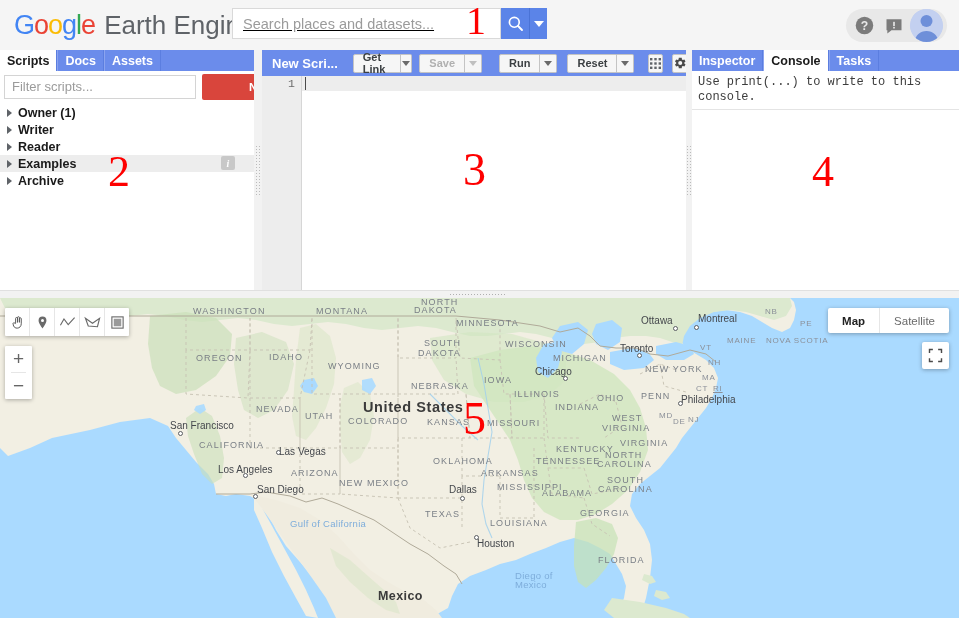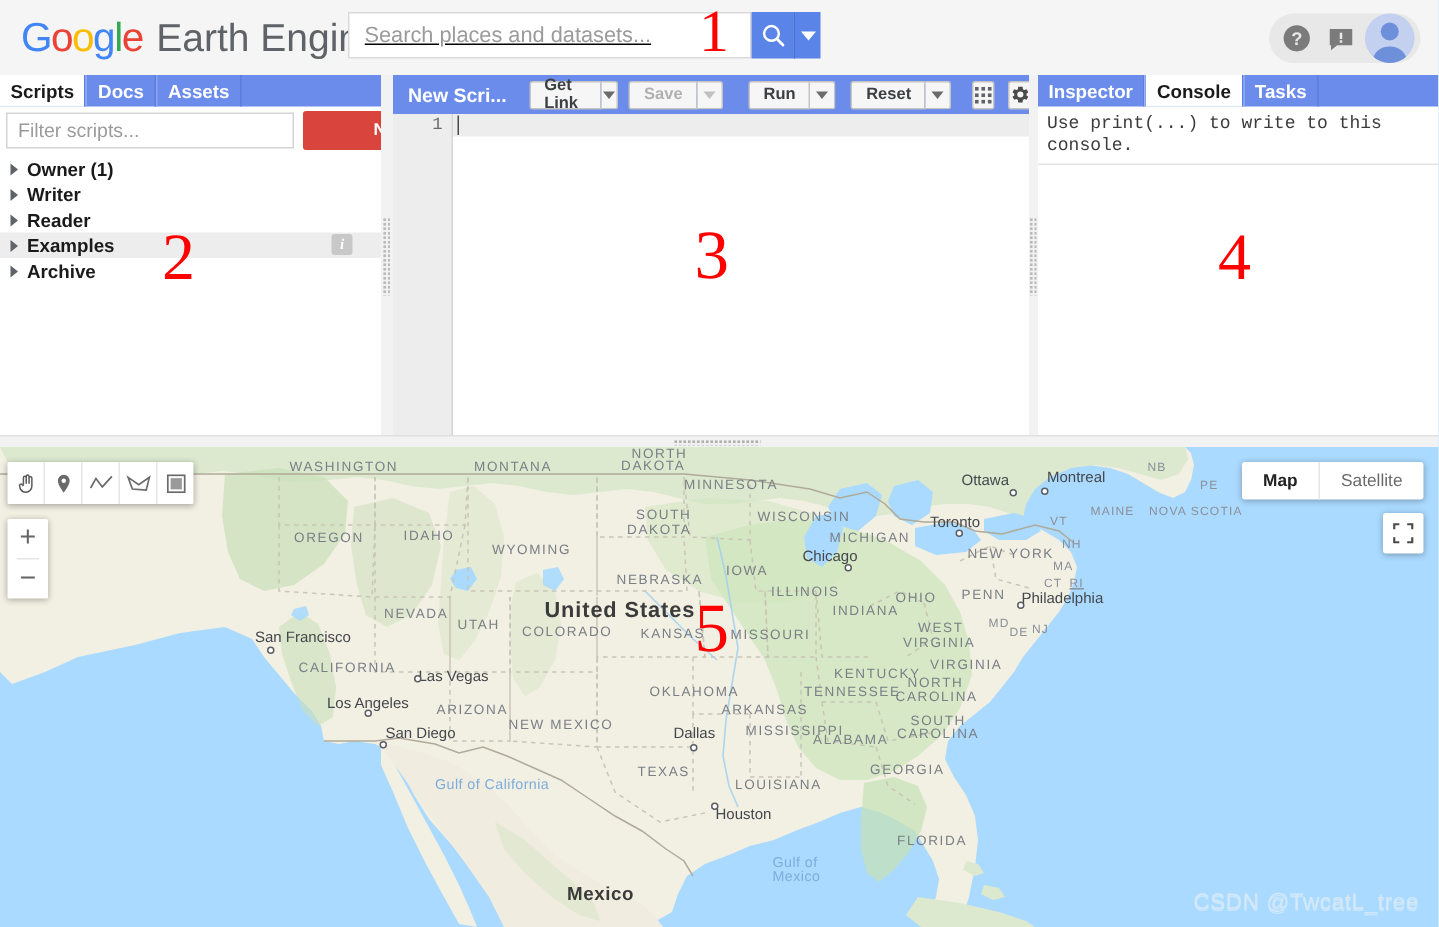--- a/index.html
+++ b/index.html
@@ -579,21 +579,21 @@
       <div class="lbl st" style="left: 607px; top: 177px;">SOUTH</div>
       <div class="lbl st" style="left: 598px; top: 186px;">CAROLINA</div>
       <div class="lbl city" style="left: 449px; top: 186px;">Dallas</div>
       <div class="lbl st" style="left: 425px; top: 211px;">TEXAS</div>
       <div class="lbl st" style="left: 490px; top: 220px;">LOUISIANA</div>
       <div class="lbl st" style="left: 580px; top: 210px;">GEORGIA</div>
       <div class="lbl city" style="left: 477px; top: 240px;">Houston</div>
       <div class="lbl st" style="left: 598px; top: 257px;">FLORIDA</div>
       <div class="lbl country-sm" style="left: 378px; top: 291px;">Mexico</div>
       <div class="lbl water" style="left: 290px; top: 220px;">Gulf of California</div>
-      <div class="lbl water2" style="left: 515px; top: 272px;">Gulf of</div>
+      <div class="lbl water2" style="left: 515px; top: 272px;">Diego of</div>
       <div class="lbl water2" style="left: 515px; top: 281px;">Mexico</div>
       <div class="lbl city" style="left: 641px; top: 17px;">Ottawa</div>
       <div class="lbl city" style="left: 698px; top: 15px;">Montreal</div>
       <div class="lbl city" style="left: 620px; top: 45px;">Toronto</div>
       <div class="lbl st" style="left: 645px; top: 66px;">NEW YORK</div>
       <div class="lbl st-sm" style="left: 727px; top: 38px;">MAINE</div>
       <div class="lbl st-sm" style="left: 766px; top: 38px;">NOVA SCOTIA</div>
       <div class="lbl st-sm" style="left: 765px; top: 9px;">NB</div>
       <div class="lbl st-sm" style="left: 800px; top: 21px;">PE</div>
       <div class="lbl st-sm" style="left: 700px; top: 45px;">VT</div>
@@ -666,21 +666,20 @@
     <svg width="15" height="15" viewBox="0 0 20 20">
       <g fill="none" stroke="#4a4a4a" stroke-width="1.9">
         <path d="M2,6.5 L2,2 L6.5,2"></path>
           <path d="M13.5,2 L18,2 L18,6.5"></path>
         <path d="M18,13.5 L18,18 L13.5,18"></path>
           <path d="M6.5,18 L2,18 L2,13.5"></path>
       </g>
     </svg>
   </div>
 
-  <div id="watermark">CSDN @TwcatL_tree</div>
 </div>
 
 <div id="annotations">
     <div class="anno" style="left: 466px; top: 1px; font-size: 40px;">1</div>
     <div class="anno" style="left: 108px; top: 150px; font-size: 44px;">2</div>
     <div class="anno" style="left: 463px; top: 147px; font-size: 46px;">3</div>
     <div class="anno" style="left: 812px; top: 150px; font-size: 44px;">4</div>
     <div class="anno" style="left: 463px; top: 396px; font-size: 46px;">5</div>
   </div>
 

